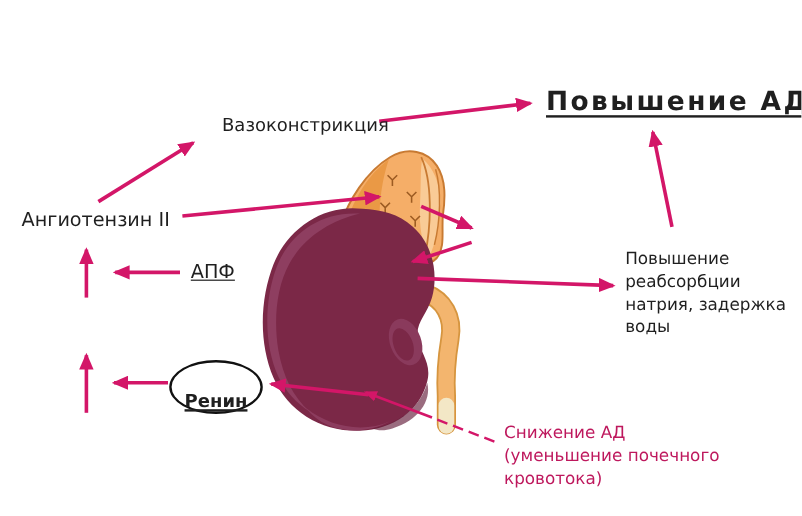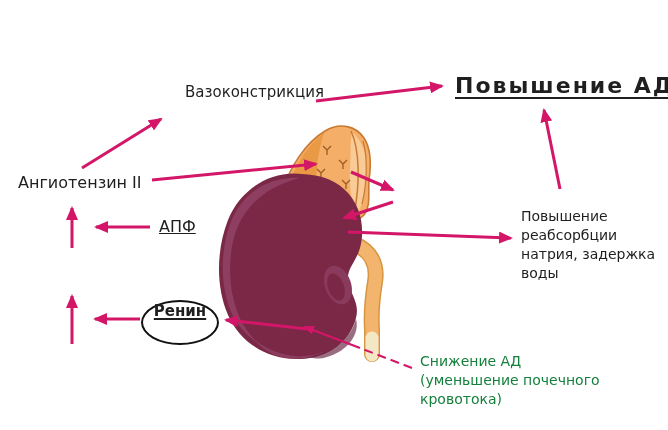--- a/index.html
+++ b/index.html
@@ -12,27 +12,27 @@
   .lbl-15{font-size:15px;}
   .lbl-16{font-size:16px;}
   .multiline{white-space:pre-line;line-height:1.36;font-size:14px;margin-top:10px;}
   #bp-increase{
     font-size:22px;font-weight:bold;letter-spacing:2px;
     text-decoration:underline;text-decoration-thickness:2px;text-underline-offset:4px;
   }
   #renin-ellipse{
     position:absolute;left:141px;top:300px;width:74px;height:41px;
     border:2.5px solid #111;border-radius:50%;
-    display:flex;align-items:flex-start;justify-content:center;background:#fff;
+    display:flex;align-items:flex-end;justify-content:center;background:#fff;
   }
   #renin-ellipse .renin-text{
     font-size:15px;font-weight:600;text-decoration:underline;
     text-decoration-thickness:1.5px;text-underline-offset:2px;
   }
-  .muted{color:#15803d;}
+  .muted{color:#be185d;}
 </style>
 </head>
 <body>
 
 <div id="stage">
 
   <svg id="artwork" width="668" height="430" viewBox="0 0 668 430">
     <defs>
       <marker id="ah" markerUnits="userSpaceOnUse" markerWidth="14" markerHeight="12" refX="12" refY="6" orient="auto">
         <path d="M0,0 L14,6 L0,12 Z" fill="#D31668"></path>
@@ -97,21 +97,21 @@
       <path d="M 307,329 L 226,320" marker-end="url(#ah)"></path>
       <path d="M 140,319 L 95,319" marker-end="url(#ah)"></path>
       <path d="M 150,227 L 96,227" marker-end="url(#ah)"></path>
       <path d="M 72,344 L 72,296" marker-end="url(#ah)"></path>
       <path d="M 72,248 L 72,208" marker-end="url(#ah)"></path>
       <path d="M 360,348 L 305,327" stroke-width="2.2" marker-end="url(#ah-s)"></path>
       <path d="M 412,368 L 360,348" stroke-width="2" stroke-dasharray="9 5"></path>
     </g>
   </svg>
 
-  <div class="lbl lbl-15" style="left:185px;top:84px;">Вазоконстрикция</div>
+  <div class="lbl lbl-15" style="left:185px;top:96px;">Вазоконстрикция</div>
 
   <div class="lbl" id="bp-increase" style="left:455px;top:73px;">Повышение АД</div>
 
   <div class="lbl lbl-16" style="left:18px;top:174px;">Ангиотензин II</div>
 
   <div class="lbl lbl-16" style="left:159px;top:218px;text-decoration:underline;">АПФ</div>
 
 
   <div id="renin-ellipse">
     <span class="renin-text">Ренин</span>

